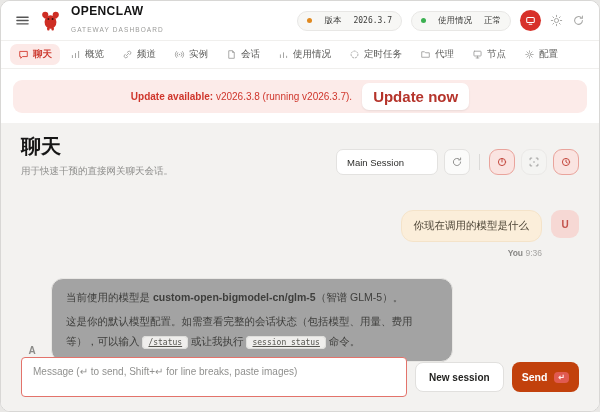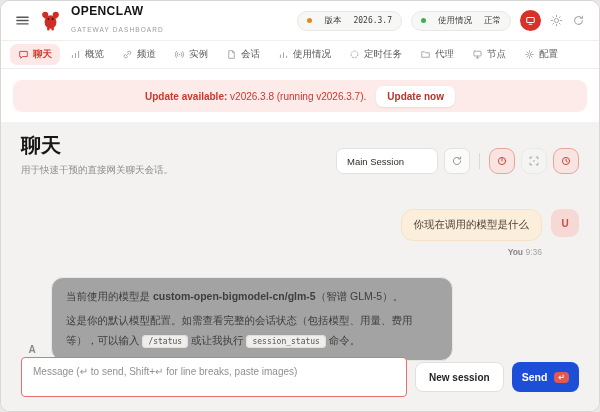--- a/index.html
+++ b/index.html
@@ -32,21 +32,21 @@
          font-size:9.5px; color:#5a5a58; cursor:pointer; white-space:nowrap; }
   .tab svg { color:#a1a19f; }
   .tab.active { background:#fce9e7; color:#cd3a30; font-weight:700; }
   .tab.active svg { color:#d6473c; }
 
   
   .banner-wrap { padding:11px 12px 10px; background:#fff; }
   .banner { background:#fcebe9; border-radius:9px; min-height:32px; display:flex; align-items:center;
             justify-content:center; gap:10px; font-size:10px; color:#cf362c; padding:3px 10px; }
   .banner b { font-weight:800; }
-  .banner button { background:#fff; border:none; border-radius:7px; padding:5px 11px; font-size:10px;
+  .banner button { background:#fff; border:none; border-radius:7px; padding:5px 11px; font-size:15px;
                    font-weight:700; color:#b5342b; cursor:pointer; box-shadow:0 1px 2px rgba(0,0,0,.08);
                    font-family:"Liberation Sans", sans-serif; }
 
   
   .content { flex:1; background:#f3f2f0; display:flex; flex-direction:column; min-height:0; }
   .page-head { display:flex; justify-content:space-between; align-items:flex-start; padding:10px 20px 0; }
   .page-head h1 { font-size:20px; font-weight:800; color:#161616; }
   .subtitle { font-size:9.5px; color:#8d8d8b; margin-top:5px; }
   .controls { display:flex; align-items:center; gap:6px; margin-top:16px; }
   .session-box { width:102px; height:26px; background:#fff; border:1px solid #e3e2e0; border-radius:7px;
@@ -68,32 +68,32 @@
   .avatar-u { width:28px; height:28px; border-radius:9px; background:#f6d8d4; color:#c2514a;
               font-size:10px; font-weight:700; display:flex; align-items:center; justify-content:center; }
   .row-asst { display:flex; align-items:flex-end; gap:8px; margin-top:20px; }
   .avatar-a { width:22px; height:22px; border-radius:7px; color:#8b8b89; font-size:10px; font-weight:700;
               display:flex; align-items:center; justify-content:center; margin-bottom:16px; }
   .a-col { display:flex; flex-direction:column; align-items:flex-start; max-width:402px; }
   .bubble-asst { background:#a3a3a3; border:1px solid #e8e7e4; border-radius:12px; padding:9px 14px;
                  font-size:10.5px; color:#3e3e3c; line-height:1.9; }
   .bubble-asst p + p { margin-top:4px; }
   .code { font-family:"DejaVu Sans Mono", monospace; font-size:8px; background:#efeeec;
-          border:1px solid #dededb; border-radius:4px; padding:1px 5px; color:#55554f; white-space:nowrap; }
+          border:1px solid #dededb; border-radius:4px; padding:1px 5px; color:#55554f; white-space:nowrap;text-decoration:underline; }
 
   
   .composer { flex:0 0 auto; display:flex; align-items:center; gap:8px; padding:8px 20px 14px; }
   .msg-input { flex:1; height:40px; border:1.5px solid #e3736b; border-radius:4px; padding:8px 11px;
                font-size:10px; font-family:"Liberation Sans", sans-serif; color:#333; resize:none;
                outline:none; background:#fff; }
   .msg-input::placeholder { color:#90908e; }
   .btn-new { height:30px; padding:0 13px; background:#fff; border:1px solid #e1e0de; border-radius:8px;
              font-size:10px; font-weight:700; color:#1f1f1d; cursor:pointer;
              font-family:"Liberation Sans", sans-serif; white-space:nowrap; }
-  .btn-send { height:30px; padding:0 10px; background:#1d4ed8; border:none; border-radius:8px;
+  .btn-send { height:30px; padding:0 10px; background:#c2410c; border:none; border-radius:8px;
               font-size:10.5px; font-weight:700; color:#fff; cursor:pointer; display:flex;
               align-items:center; gap:7px; font-family:"Liberation Sans", sans-serif; }
   .key-badge { background:#e05a51; border-radius:4px; font-size:8px; padding:1px 4px; color:#ffe9e7; }
 
   svg { display:block; }
 </style>
 </head>
 <body>
 
 <div class="app">

